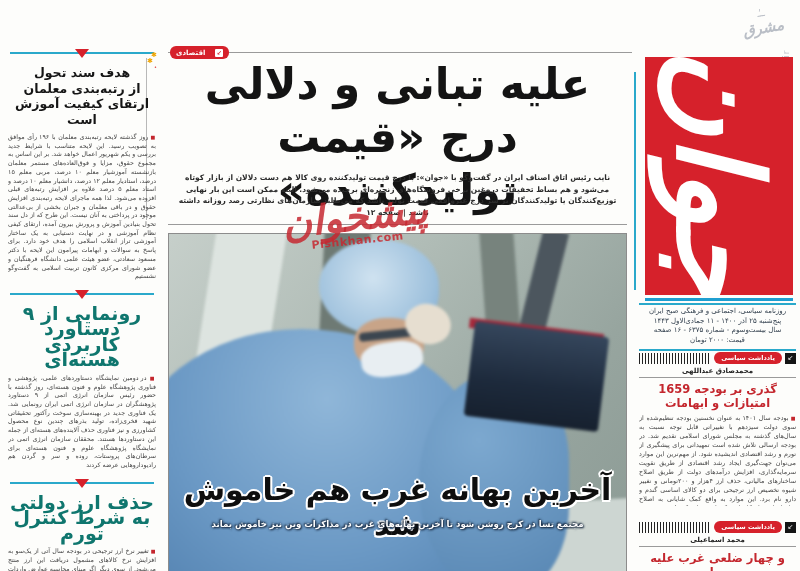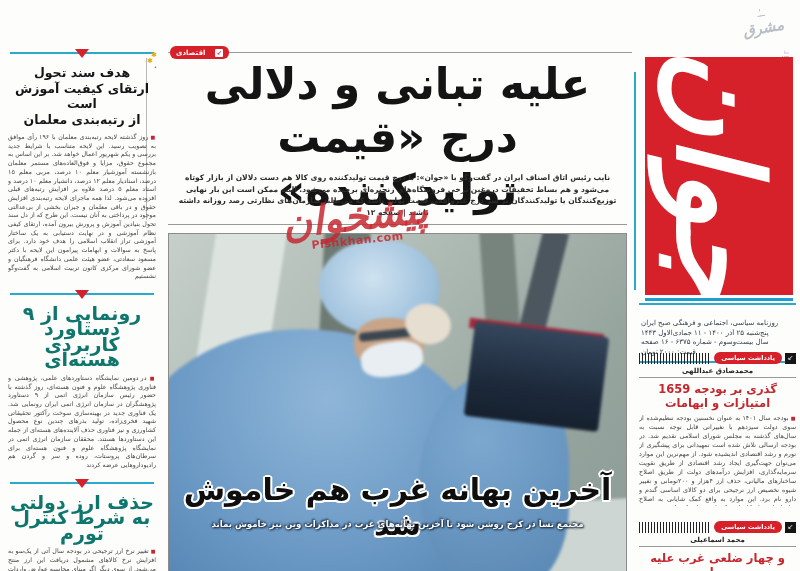--- a/index.html
+++ b/index.html
@@ -44,21 +44,21 @@
     transform:translate(-50%,-50%) rotate(90deg);
     color:#fff; font-size:118px; font-weight:bold; font-style:italic;
     white-space:nowrap; line-height:1;
   }
   .masthead-underline { position:absolute; left:645px; top:298px; width:148px; height:3px; background:#1e9ed0; }
 
   
   .pubinfo {
     position:absolute; left:639px; top:303px; width:157px;
     border-top:2px solid #2aa9cb; border-bottom:2px solid #2aa9cb;
-    padding:14px 2px 4px; text-align:left; color:#33404e;
+    padding:2px 2px 4px; text-align:center; color:#33404e;
   }
   .pubinfo div { font-size:7px; line-height:9.6px; white-space:nowrap; overflow:hidden; }
 
   
   .note { position:absolute; left:639px; width:157px; }
   .note-header { display:flex; flex-direction:row; align-items:center; gap:3px; height:12px; }
   .arrow-sq {
     width:11px; height:11px; background:#141414; color:#fff; flex:0 0 auto;
     font-size:7px; line-height:11px; text-align:center;
   }
@@ -232,22 +232,22 @@
     </div>
   </div>
 
   <div class="sidebar">
     <div class="sep">
         <span class="tri"></span>
       </div>
 
     <div class="sb-headline">
       <div>هدف سند تحول</div>
+      <div>از رتبه‌بندی معلمان</div>
       <div>ارتقای کیفیت آموزش است</div>
-      <div>از رتبه‌بندی معلمان</div>
     </div>
     <div class="sb-body b1">روز گذشته لایحه رتبه‌بندی معلمان با ۱۹۶ رأی موافق به تصویب رسید. این لایحه متناسب با شرایط جدید بررسی و یکم شهریور اعمال خواهد شد. بر این اساس به مجموع حقوق، مزایا و فوق‌العاده‌های مستمر معلمان بازنشسته آموزشیار معلم ۱۰ درصد، مربی معلم ۱۵ درصد، استادیار معلم ۱۲ درصد، دانشیار معلم ۱۰ درصد و استاد معلم ۵ درصد علاوه بر افزایش رتبه‌های قبلی افزوده می‌شود. لذا همه ماجرای لایحه رتبه‌بندی افزایش حقوق و در باقی معلمان و جبران بخشی از بی‌عدالتی موجود در پرداختی به آنان نیست. این طرح که از دل سند تحول بنیادین آموزش و پرورش بیرون آمده، ارتقای کیفی نظام آموزشی و در نهایت دستیابی به یک ساختار آموزشی تراز انقلاب اسلامی را هدف خود دارد. برای پاسخ به سوالات و ابهامات پیرامون این لایحه با دکتر مسعود سعادتی، عضو هیئت علمی دانشگاه فرهنگیان و عضو شورای مرکزی کانون تربیت اسلامی به گفت‌وگو نشستیم</div>
 
     <div class="sep">
         <span class="tri"></span>
       </div>
 
     <div class="sb-headline red">
       <div>رونمایی از ۹ دستاورد</div>
       <div>کاربردی هسته‌ای</div>

